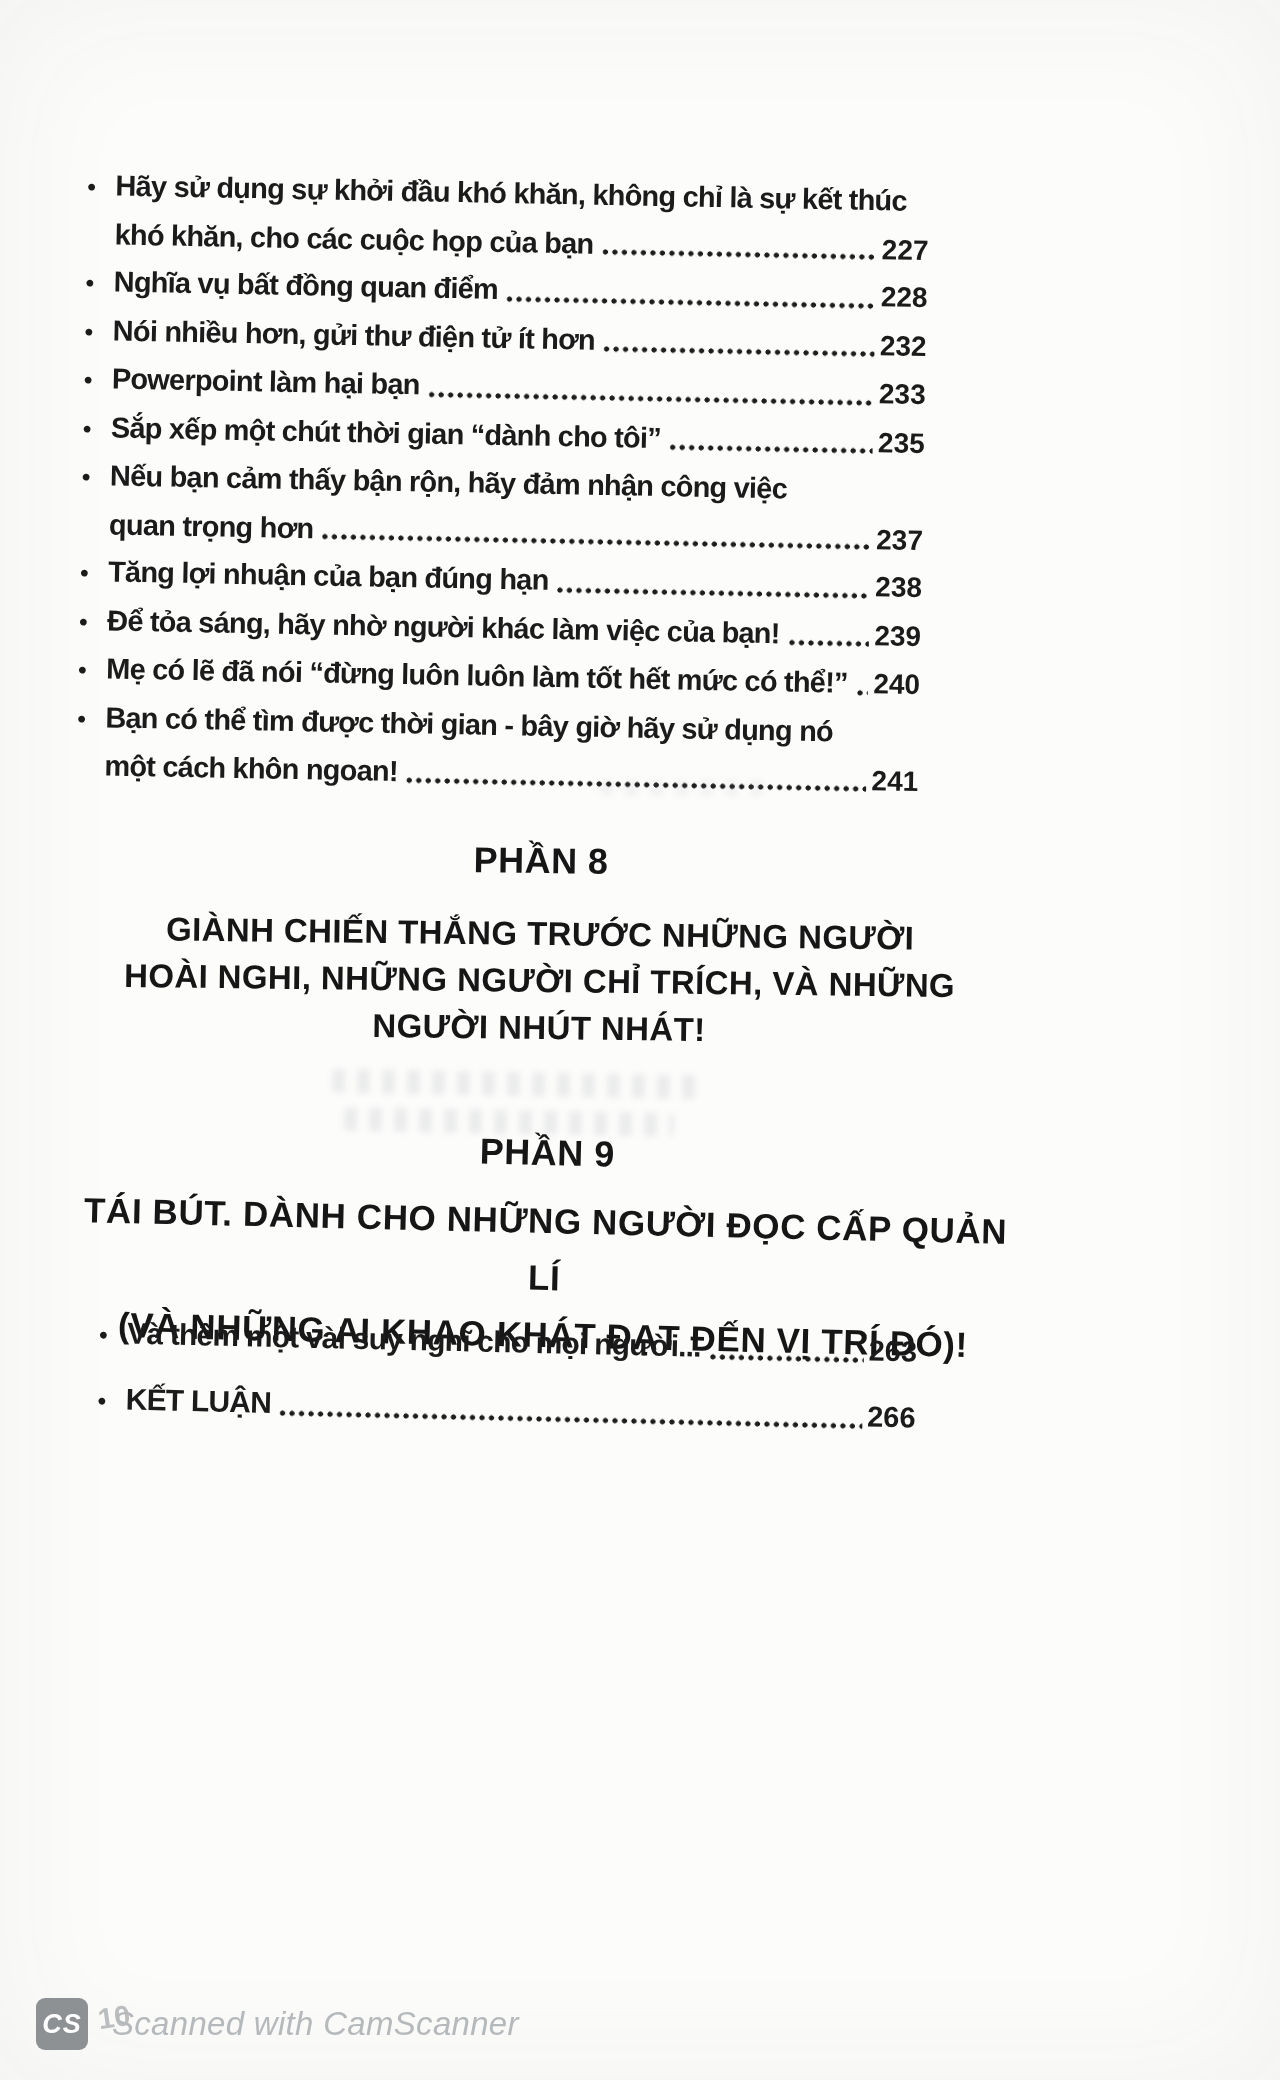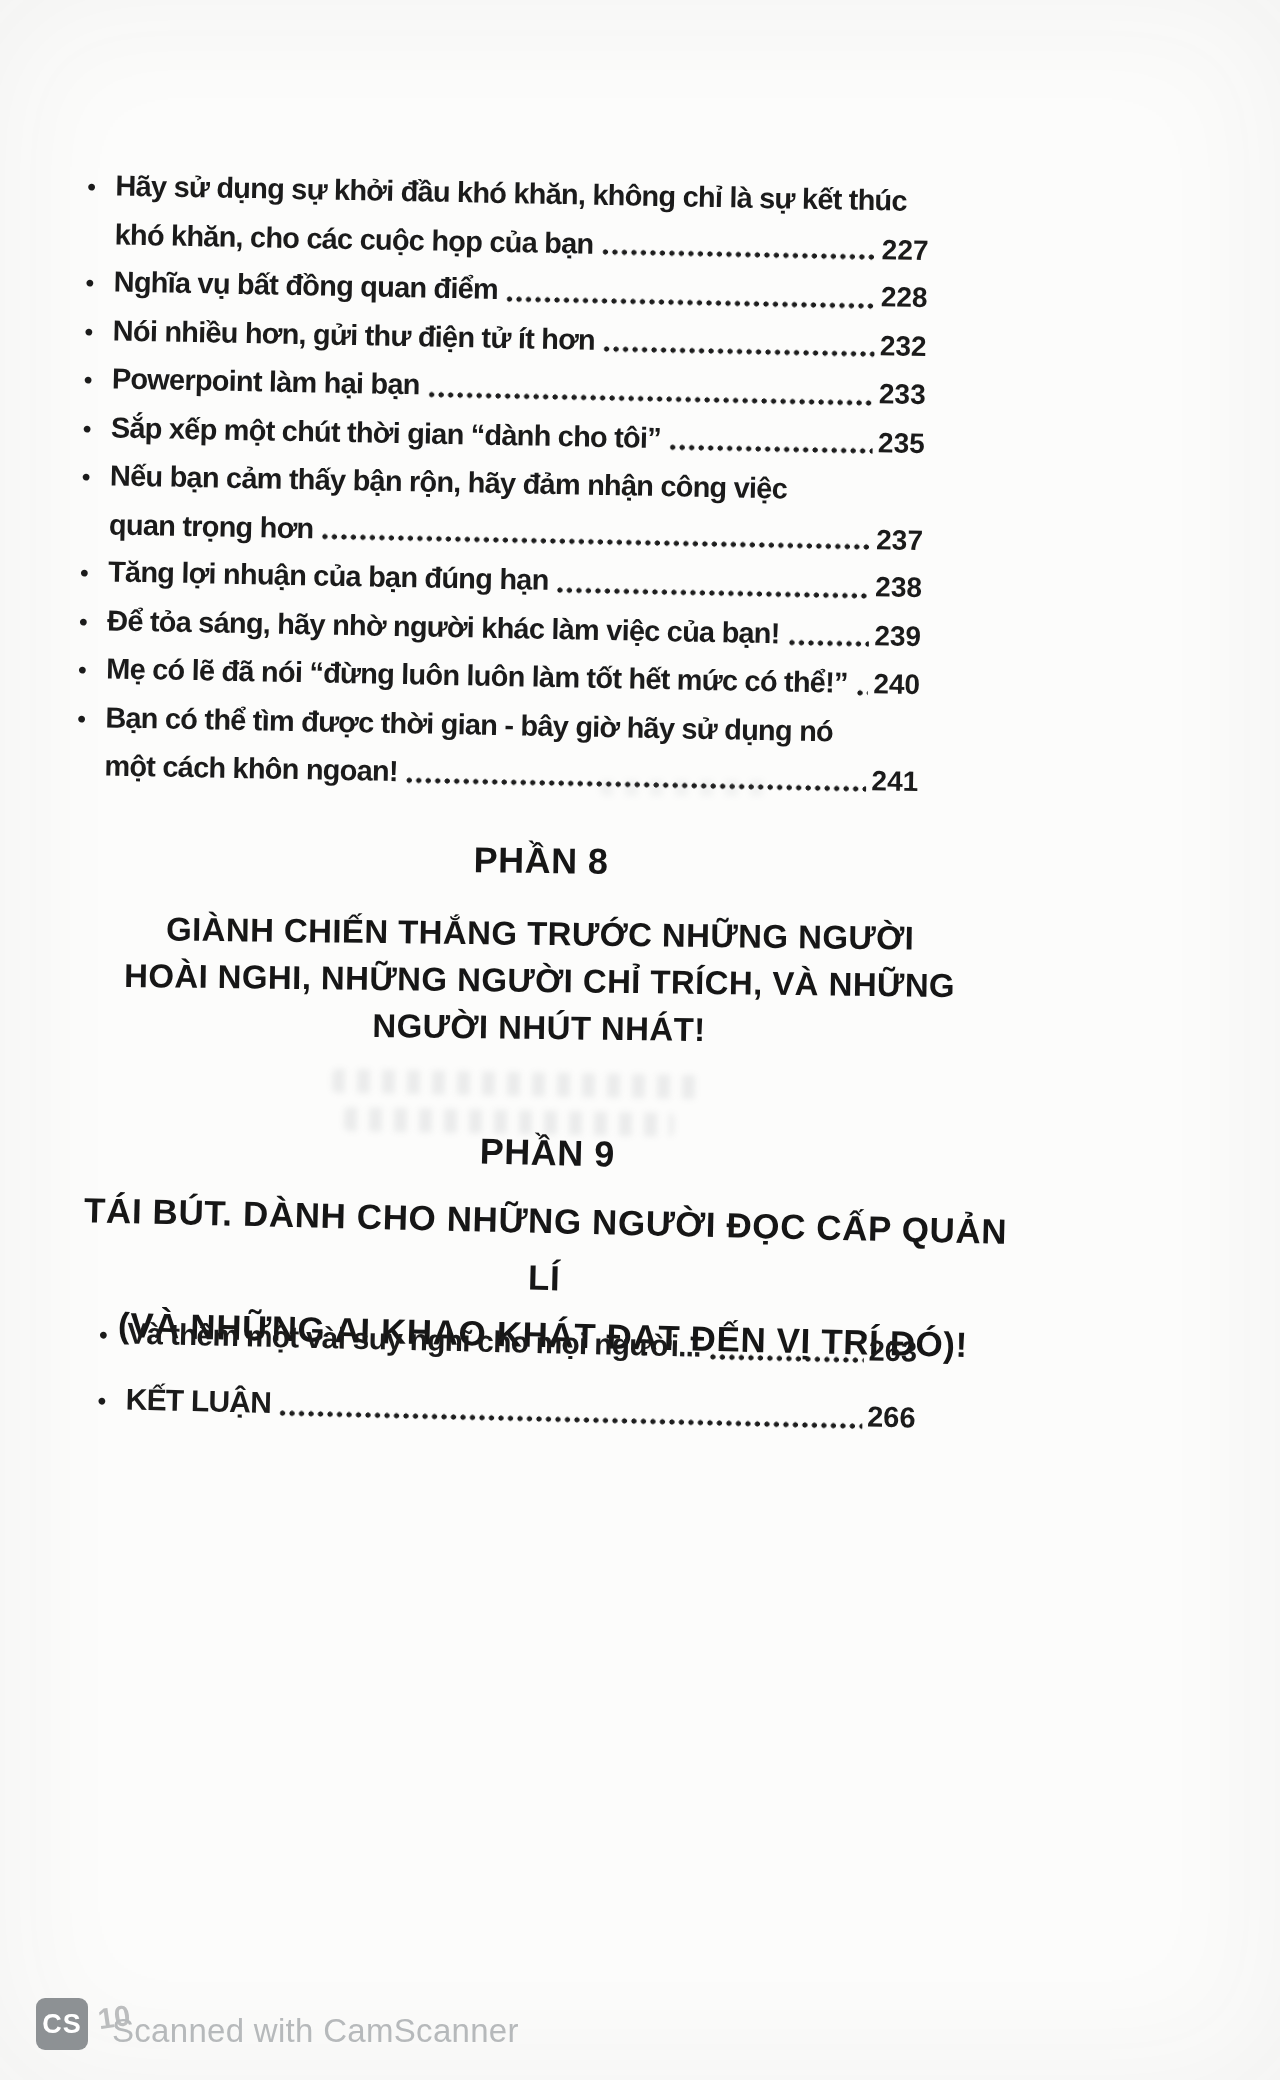--- a/index.html
+++ b/index.html
@@ -62,21 +62,21 @@
     position:absolute; left:100px; top:1300px; width:818px;
     transform: rotate(1.3deg); transform-origin: 0 0;
   }
   .toc-end .toc-line { font-size:30px; line-height:66px; height:66px; }
   .toc-end .leader { margin-bottom:20px; }
   .toc-end .pagenum { font-size:29px; }
 
   
   .footer {
     position:absolute; left:36px; bottom:30px;
-    display:flex; align-items:flex-end;
+    display:flex; align-items:center;font-style:italic;
   }
   .cs-icon {
     width:52px; height:52px; border-radius:9px;
     background:#8d9194; color:#ffffff;
     font-weight:700; font-size:27px; letter-spacing:1px;
     display:flex; align-items:center; justify-content:center;
     flex:none;
   }
   .watermark {
     margin-left:24px; color:#b6b9bb; font-size:33px; font-weight:400;

